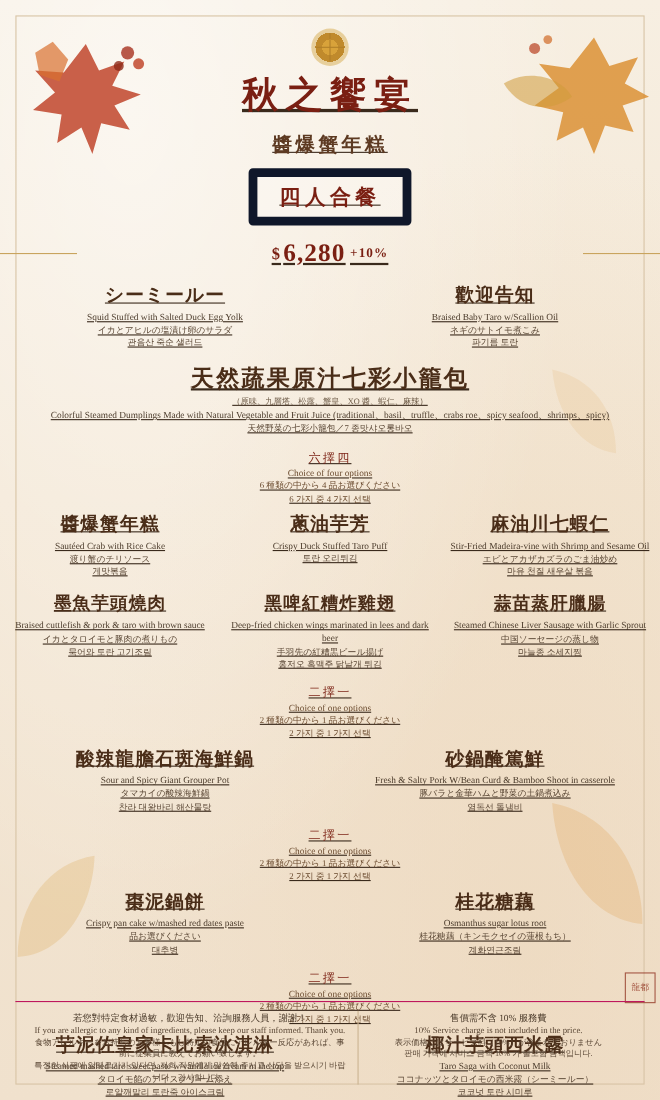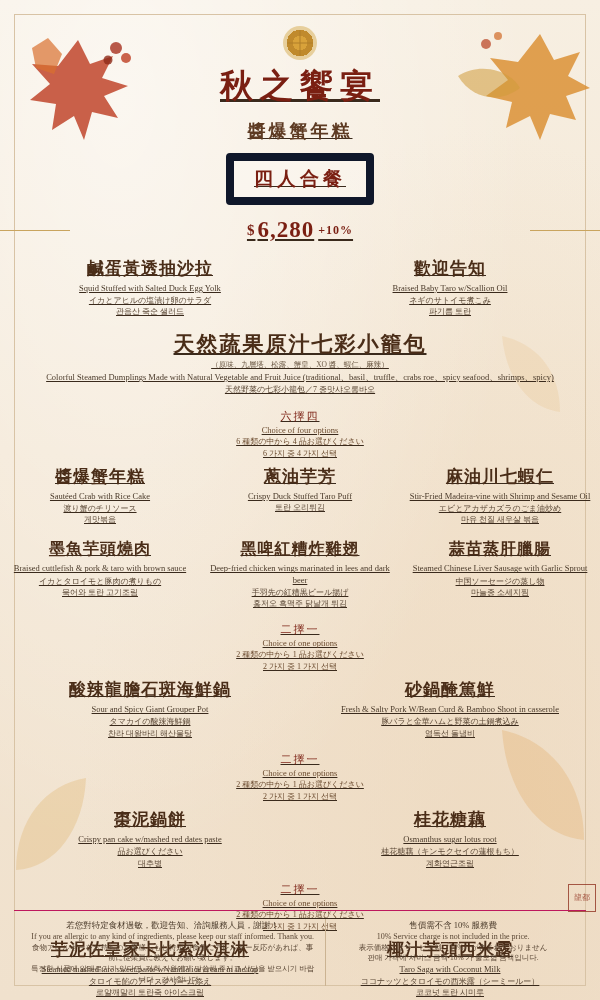--- a/index.html
+++ b/index.html
@@ -154,21 +154,21 @@
   <div class="price-row">
     <span class="price-rule"></span>
     <span class="price">
       <span class="cur">$</span><span>6,280</span><span class="pct">+10%</span>
     </span>
     <span class="price-rule"></span>
   </div>
 
   <div class="section row2">
     <div class="col dish">
-      <div class="d-cn">鹹蛋黃透抽沙拉</div>
+      <div class="d-cn">シーミールー</div>
       <div class="d-en">Squid Stuffed with Salted Duck Egg Yolk</div>
       <div class="d-jp">イカとアヒルの塩漬け卵のサラダ</div>
       <div class="d-kr">관음산 죽순 샐러드</div>
     </div>
     <div class="col dish">
       <div class="d-cn">歡迎告知</div>
       <div class="d-en">Braised Baby Taro w/Scallion Oil</div>
       <div class="d-jp">ネギのサトイモ煮こみ</div>
       <div class="d-kr">파기름 토란</div>
     </div>

